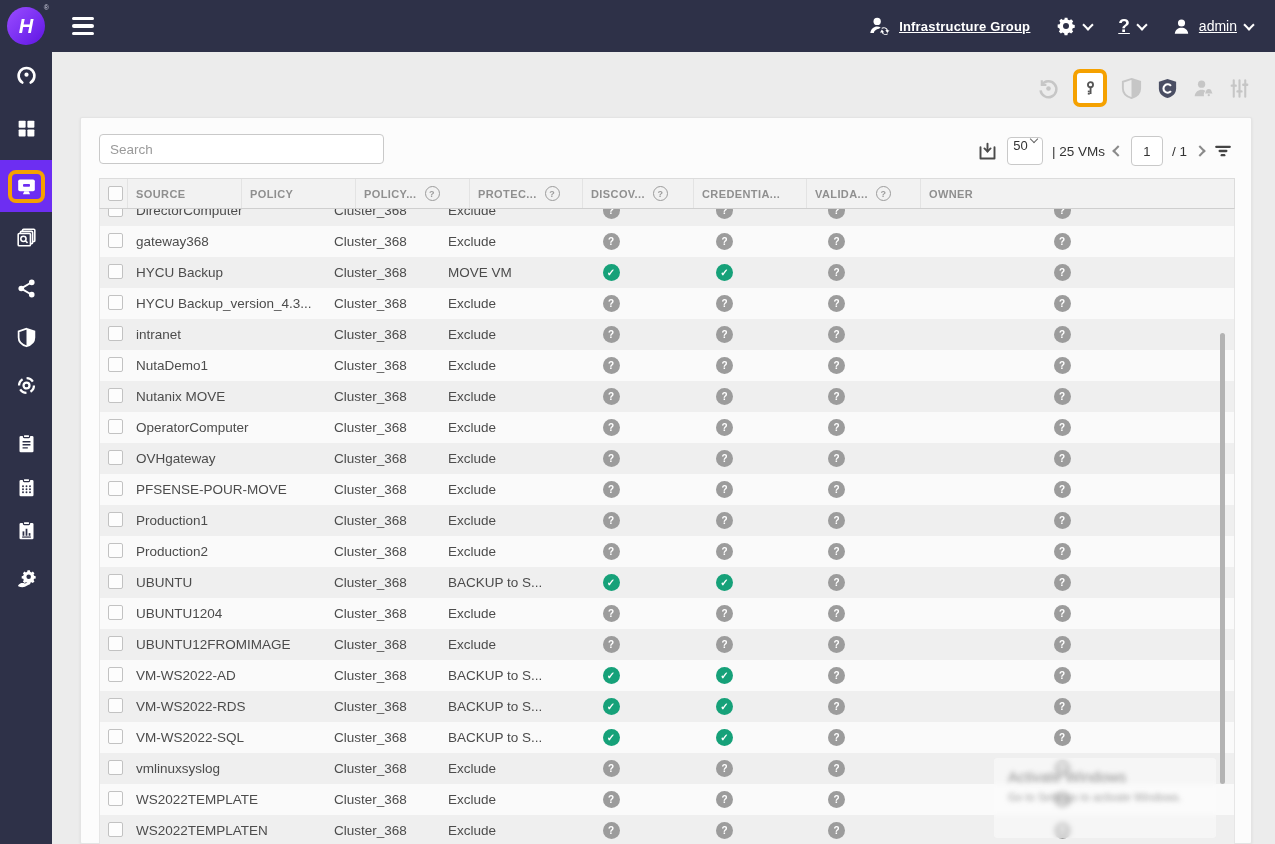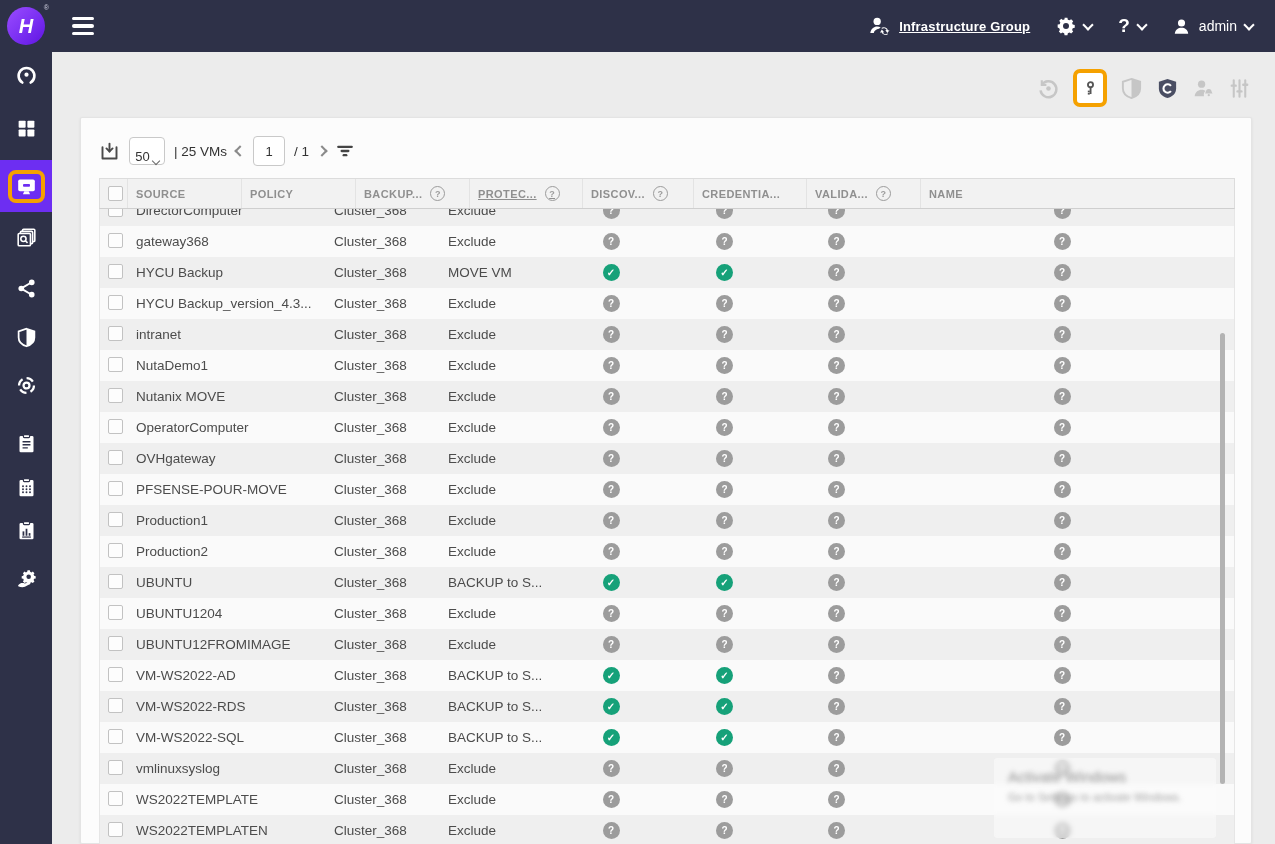--- a/index.html
+++ b/index.html
@@ -7,21 +7,21 @@
   #app{position:absolute;inset:0;}
 
   
   #navbar{position:absolute;top:0;left:0;right:0;height:52px;background:#2e3148;display:flex;align-items:center;z-index:40;}
   #logo{width:52px;height:52px;display:flex;align-items:center;justify-content:center;position:relative;}
   #logo .circle{width:38px;height:38px;border-radius:50%;background:linear-gradient(135deg,#9a4cff 0%,#7a2ff2 55%,#5f14e0 100%);display:flex;align-items:center;justify-content:center;color:#fff;font-weight:bold;font-style:italic;font-size:20px;}
   #logo .rmark{position:absolute;top:4px;right:3px;color:#cfcfe0;font-size:7px;}
   #hamburger{margin-left:20px;display:flex;flex-direction:column;gap:4px;cursor:pointer;}
   #hamburger span{display:block;width:22px;height:3.5px;background:#fff;border-radius:2px;}
   #nav-right{margin-left:auto;display:flex;align-items:center;gap:26px;padding-right:22px;color:#fff;}
-  .nav-item{display:flex;align-items:center;gap:8px;font-size:13px;cursor:pointer;}
+  .nav-item{display:flex;align-items:center;gap:8px;font-size:13px;cursor:pointer;text-decoration:underline;}
   .nav-item svg{display:block;}
   .underl{text-decoration:underline;font-weight:bold;letter-spacing:.2px;}
   .chev{display:inline-block;width:6px;height:6px;border-right:2px solid #fff;border-bottom:2px solid #fff;transform:rotate(45deg);margin-top:-3px;}
   .qmark{font-size:19px;font-weight:bold;color:#fff;}
   #admin-label{font-size:14px;}
 
   
   #sidebar{position:absolute;top:52px;left:0;width:52px;bottom:0;background:#2e3148;z-index:30;}
   .side-item{position:absolute;left:0;width:52px;height:44px;display:flex;align-items:center;justify-content:center;cursor:pointer;}
   .side-item svg{width:21px;height:21px;display:block;}
@@ -41,21 +41,21 @@
   .pa-dark{color:#4a4e63;}
   .key-ring{width:26px;height:30px;background:#fff;border:4px solid #f5a100;border-radius:7px;display:flex;align-items:center;justify-content:center;color:#555;}
   .key-ring svg{width:17px;height:17px;}
 
   
   #panel{position:absolute;left:28px;top:65px;width:1172px;height:727px;background:#fcfcfc;border:1px solid #e4e4e4;border-radius:2px;box-shadow:0 1px 3px rgba(0,0,0,.07);box-sizing:border-box;}
   #toolbar{position:absolute;left:18px;right:18px;top:16px;height:44px;display:flex;justify-content:space-between;align-items:flex-start;}
   #search-input{width:263px;height:28px;border:1px solid #c9c9c9;border-radius:4px;padding:0 10px;font-size:13.5px;color:#444;background:#fff;outline:none;font-family:"Liberation Sans",sans-serif;}
   #search-input::placeholder{color:#9a9a9a;}
   #pager{display:flex;align-items:center;gap:9px;font-size:13.5px;color:#333;margin-top:2px;}
-  .pagebox{border:1px solid #c9c9c9;border-radius:4px;background:#fff;height:26px;display:flex;align-items:flex-end;justify-content:center;}
+  .pagebox{border:1px solid #c9c9c9;border-radius:4px;background:#fff;height:26px;display:flex;align-items:flex-start;justify-content:center;}
   #size-select{width:34px;gap:3px;cursor:pointer;font-size:13px;color:#333;}
   #page-input{width:26px;text-align:center;font-size:13px;color:#333;outline:none;font-family:"Liberation Sans",sans-serif;}
   .pchev{display:inline-block;width:6px;height:6px;border-right:2px solid #8a8a8a;border-bottom:2px solid #8a8a8a;}
   .pchev.left{transform:rotate(135deg);}
   .pchev.right{transform:rotate(-45deg);}
   .schev{display:inline-block;width:5px;height:5px;border-right:1.6px solid #666;border-bottom:1.6px solid #666;transform:rotate(45deg);margin-top:-2px;}
 
   
   #table{position:absolute;left:18px;top:60px;width:1136px;}
   #thead{display:flex;height:31px;background:#f2f2f2;border:1px solid #dcdcdc;border-bottom:1px solid #cfcfcf;box-sizing:border-box;align-items:center;}
@@ -296,20 +296,21 @@
         <div class="pa-icon pa-disabled">
           <svg viewBox="0 0 24 24" stroke="currentColor" stroke-width="2.2" fill="none" stroke-linecap="round">
             <path d="M6 3.5v17M12 3.5v17M18 3.5v17"></path>
             <path d="M4 9h4M10 15h4M16 8h4" stroke-width="2.6"></path>
           </svg>
         </div>
       </div>
 
     <div id="panel">
       <div id="toolbar">
+        <input id="search-input" type="text" placeholder="Search" style="">
         <div id="pager">
           <span style="display:flex;cursor:pointer;">
             <svg width="21" height="21" viewBox="0 0 24 24" fill="none" stroke="#4a4a4a" stroke-width="2.2" stroke-linecap="round">
                 <path d="M12 3v9"></path>
                 <path d="M8.5 8.5L12 12l3.5-3.5"></path>
                 <path d="M4 7v13h16V7" stroke-linejoin="round"></path>
               </svg>
           </span>
           <span class="pagebox" id="size-select">
             <span>50</span>
@@ -335,40 +336,40 @@
             <div class="th" style="width: 28px;">
               <span class="cb"></span>
             </div>
             <div class="th" style="width: 114px;">
               <span>SOURCE</span>
             </div>
             <div class="th" style="width: 114px;">
               <span>POLICY</span>
             </div>
             <div class="th" style="width: 114px;">
-              <span>BACKUP...</span>
+              <span>POLICY...</span>
               <span class="help-circ">?</span>
             </div>
-            <div class="th" style="width: 113px; text-decoration: underline;">
+            <div class="th" style="width: 113px;">
               <span>PROTEC...</span>
               <span class="help-circ">?</span>
             </div>
             <div class="th" style="width: 111px;">
               <span>DISCOV...</span>
               <span class="help-circ">?</span>
             </div>
             <div class="th" style="width: 113px;">
               <span>CREDENTIA...</span>
             </div>
             <div class="th" style="width: 114px;">
               <span>VALIDA...</span>
               <span class="help-circ">?</span>
             </div>
             <div class="th" style="width: 117px;">
-              <span>NAME</span>
+              <span>OWNER</span>
             </div>
           </div>
         <div id="tbody-viewport">
           <div id="tbody">
               <div class="tr odd">
                 <div class="td" style="width: 28px;"><span class="cb"></span></div>
                 <div class="td" style="width: 198px;">DirectorComputer</div>
                 <div class="td" style="width: 114px;">Cluster_368</div>
                 <div class="td" style="width: 114px;">Exclude</div>
                 <div class="td center" style="width: 114px;">

